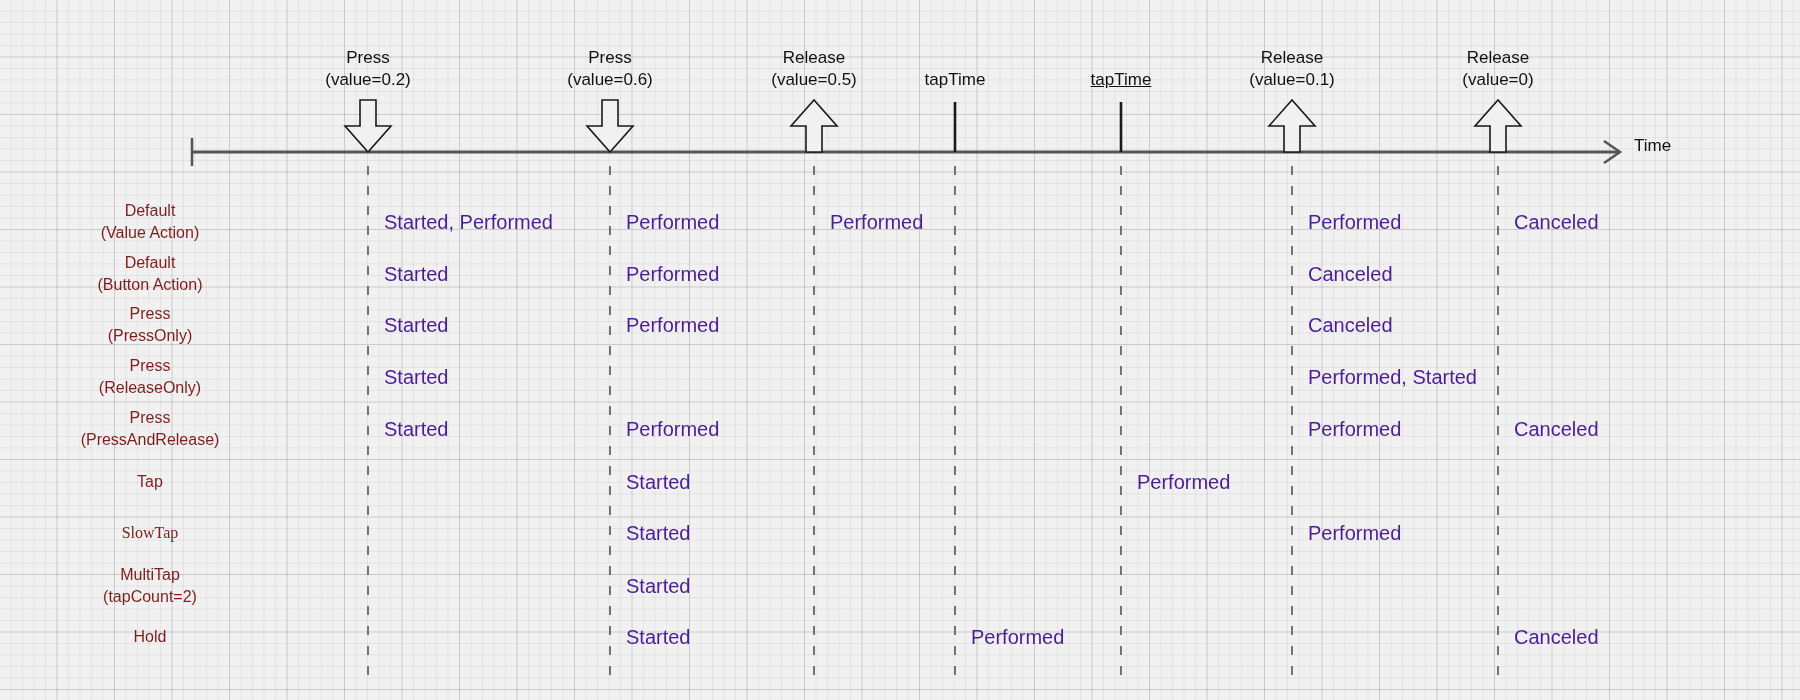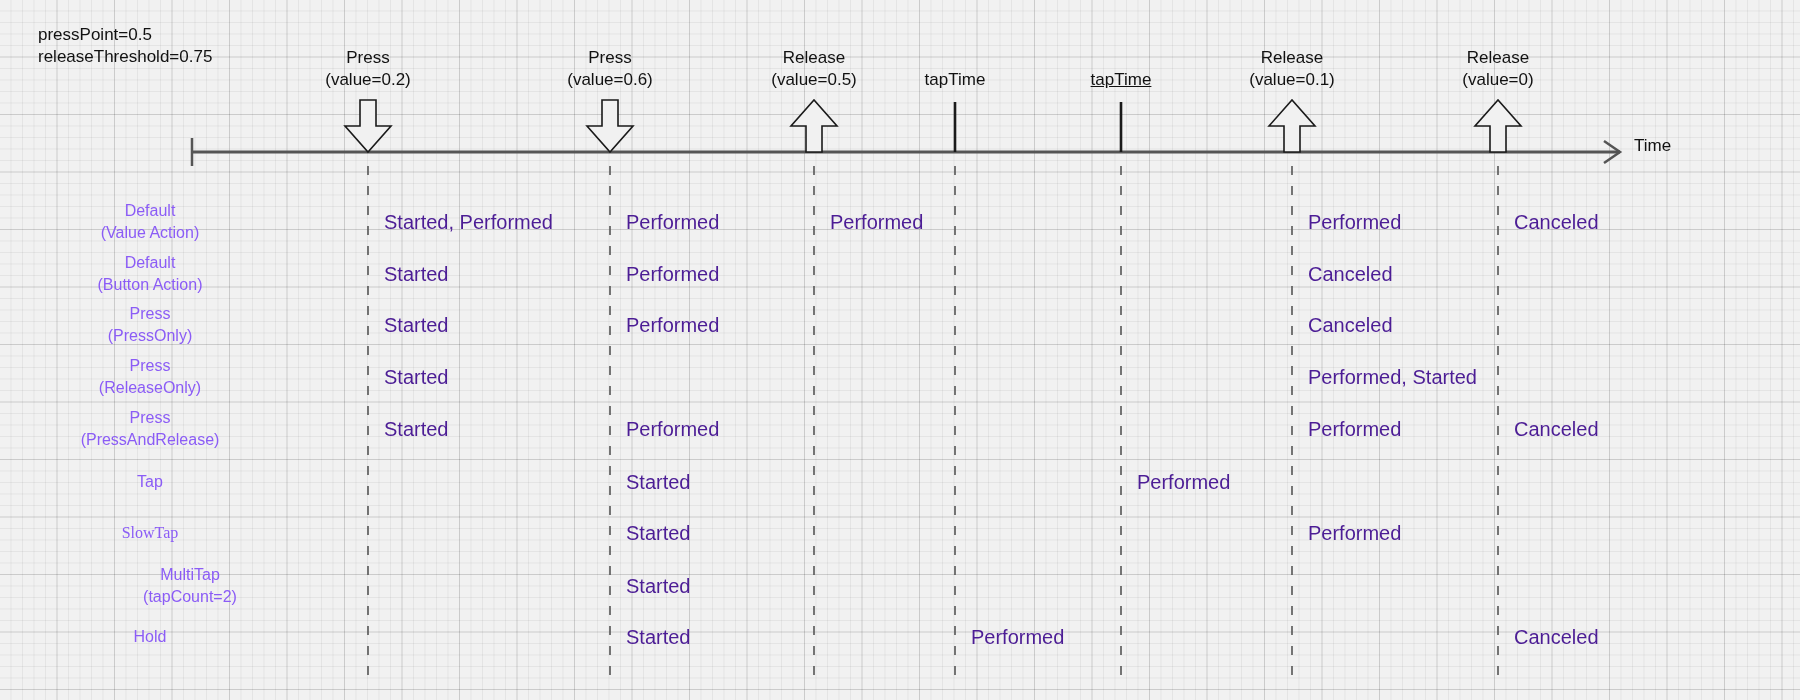--- a/index.html
+++ b/index.html
@@ -44,21 +44,21 @@
     color:#111;
     font-size:17px;
     line-height:22px;
     white-space:pre;
     transform:translateX(-50%);
   }
 
   .row-label{
     position:absolute;
     text-align:center;
-    color:#8b5cf6;
+    color:#7f1d1d;
     font-size:16px;
     line-height:22px;
     white-space:pre;
     transform:translate(-50%,-50%);
   }
 
   .cell-text{
     position:absolute;
     color:#4c1d95;
     font-size:20px;
@@ -75,22 +75,20 @@
   }
   svg{position:absolute;left:0;top:0;overflow:visible;}
 </style>
 </head>
 <body>
 
 <div id="grid"></div>
 
 <div id="stage">
 
-  <div class="note" id="params">pressPoint=0.5
-releaseThreshold=0.75</div>
 
   <svg id="vector-layer" width="1800" height="700">
       <line x1="192" y1="152" x2="1620" y2="152" stroke="#555555" stroke-width="3"></line>
       <line x1="192" y1="138" x2="192" y2="166" stroke="#555555" stroke-width="2.5"></line>
       <polyline points="1604,141 1620,152 1604,163" fill="none" stroke="#555555" stroke-width="2.5"></polyline>
       <polygon points="360,100 376,100 376,126 391,126 368,152 345,126 360,126" fill="#f1f1f1" stroke="#1a1a1a" stroke-width="1.6" stroke-linejoin="miter"></polygon>
       <line x1="368" y1="166" x2="368" y2="680" stroke="#555555" stroke-width="1.6" stroke-dasharray="9 11"></line>
       <polygon points="602,100 618,100 618,126 633,126 610,152 587,126 602,126" fill="#f1f1f1" stroke="#1a1a1a" stroke-width="1.6" stroke-linejoin="miter"></polygon>
       <line x1="610" y1="166" x2="610" y2="680" stroke="#555555" stroke-width="1.6" stroke-dasharray="9 11"></line>
       <polygon points="806,152 806,126 791,126 814,100 837,126 822,126 822,152" fill="#f1f1f1" stroke="#1a1a1a" stroke-width="1.6" stroke-linejoin="miter"></polygon>
@@ -144,21 +142,21 @@
       <div class="cell-text" style="left: 384px; top: 429px;">Started</div>
       <div class="cell-text" style="left: 626px; top: 429px;">Performed</div>
       <div class="cell-text" style="left: 1308px; top: 429px;">Performed</div>
       <div class="cell-text" style="left: 1514px; top: 429px;">Canceled</div>
       <div class="row-label" style="left: 150px; top: 482px; text-align: right;">Tap</div>
       <div class="cell-text" style="left: 626px; top: 482px;">Started</div>
       <div class="cell-text" style="left: 1137px; top: 482px;">Performed</div>
       <div class="row-label" style="left: 150px; top: 533px; font-family: Liberation Serif, serif;">SlowTap</div>
       <div class="cell-text" style="left: 626px; top: 533px;">Started</div>
       <div class="cell-text" style="left: 1308px; top: 533px;">Performed</div>
-      <div class="row-label" style="left: 150px; top: 586px; margin-left: 40px;">MultiTap
+      <div class="row-label" style="left: 150px; top: 586px;">MultiTap
 (tapCount=2)</div>
       <div class="cell-text" style="left: 626px; top: 586px;">Started</div>
       <div class="row-label" style="left: 150px; top: 637px;">Hold</div>
       <div class="cell-text" style="left: 626px; top: 637px;">Started</div>
       <div class="cell-text" style="left: 971px; top: 637px;">Performed</div>
       <div class="cell-text" style="left: 1514px; top: 637px;">Canceled</div>
     </div>
 
   <div id="timeLabel" style="left: 1634px; top: 136px;">Time</div>
 </div>

